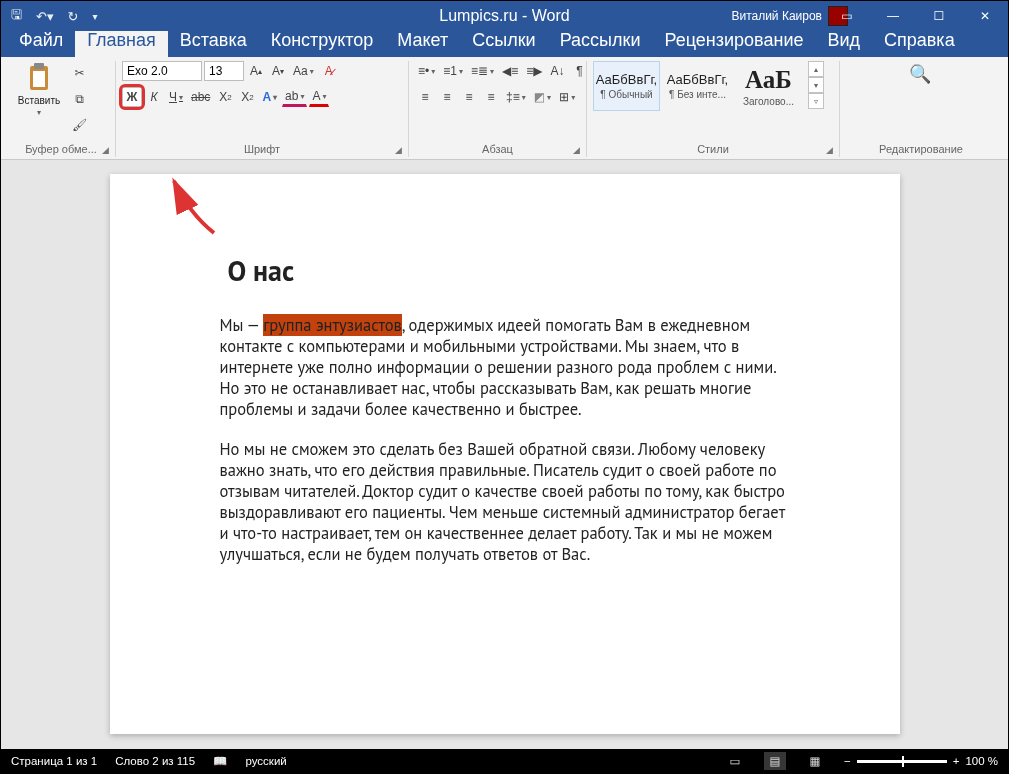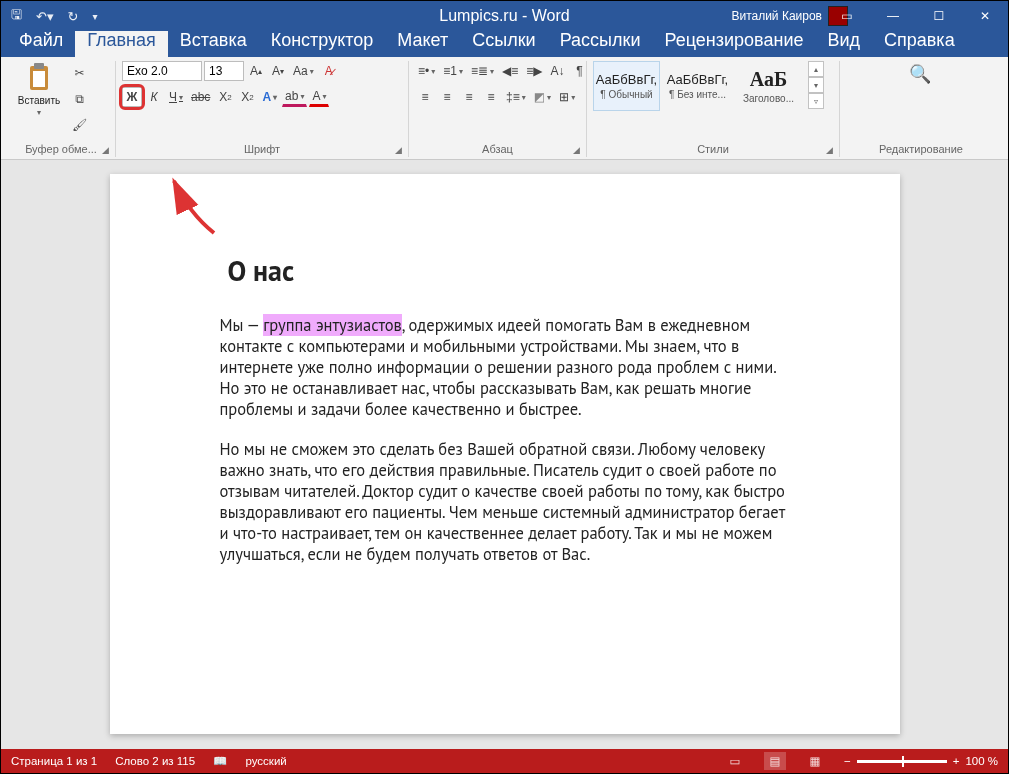--- a/index.html
+++ b/index.html
@@ -30,28 +30,28 @@
 .sbtn{min-width:20px;height:20px;display:inline-flex;align-items:center;justify-content:center;color:#444;font-size:12px;border:1px solid transparent;padding:0 2px;box-sizing:border-box}
 .sbtn.box{border:1px solid #bdbdbd;background:#fff}
 .sbtn .dd{font-size:8px;margin-left:2px;color:#666}
 select,input.fs{height:20px;border:1px solid #bdbdbd;background:#fff;font-size:12px;padding:0 4px;box-sizing:border-box}
 .fontname{width:80px}
 .fontsize{width:40px}
 .bold-highlight{position:relative}
 .bold-highlight::after{content:"";position:absolute;inset:-4px;border:3px solid #d33;border-radius:6px;pointer-events:none}
 .stylecard{width:65px;height:48px;border:1px solid transparent;display:flex;flex-direction:column;align-items:center;justify-content:center;gap:2px;font-size:10px;color:#555}
 .stylecard .prev{font-size:13px;color:#222}
-.stylecard .prev.big{font-size:20px;font-weight:bold;font-family:Georgia,serif}
+.stylecard .prev.big{font-size:25px;font-weight:bold;font-family:Georgia,serif}
 .stylecard.sel{border-color:#b9d4ea;background:#e8f1fb}
 .docarea{flex:1;background:#e6e6e6;overflow:hidden;display:flex;justify-content:center;padding-top:14px}
 .page{width:790px;height:560px;background:#fff;box-shadow:0 2px 6px rgba(0,0,0,.25);padding:78px 110px 40px 110px;box-sizing:border-box;color:#222;font-family:"PT Sans","Segoe UI",Arial,sans-serif}
 .page h1{font-size:28px;font-weight:700;margin:0 8px 26px}
 .page p{font-size:16.5px;line-height:1.28;margin:0 0 18px}
-.sel-text{background:#f0abfc}
-.statusbar{height:24px;background:#b91c1c;color:#fff;display:flex;align-items:center;gap:18px;padding:0 10px;font-size:11.5px}
+.sel-text{background:#c2410c}
+.statusbar{height:24px;background:#000000;color:#fff;display:flex;align-items:center;gap:18px;padding:0 10px;font-size:11.5px}
 .statusbar .spacer{flex:1}
 .statusbar .vbtn{width:22px;height:18px;display:inline-flex;align-items:center;justify-content:center;opacity:.85}
 .zoom{display:flex;align-items:center;gap:6px}
 .zoom .track{width:90px;height:3px;background:#fff;position:relative}
 .zoom .track::after{content:"";position:absolute;left:50%;top:-4px;width:2px;height:11px;background:#fff}
 .arrow-annot{position:absolute;left:168px;top:172px;pointer-events:none}
 .clip-icon svg,.paste-icon svg{display:block}
 .sbtn .sup{font-size:8px;vertical-align:super}
 .sbtn .sub{font-size:8px;vertical-align:sub}
 .styles-wrap{display:flex;align-items:center}

